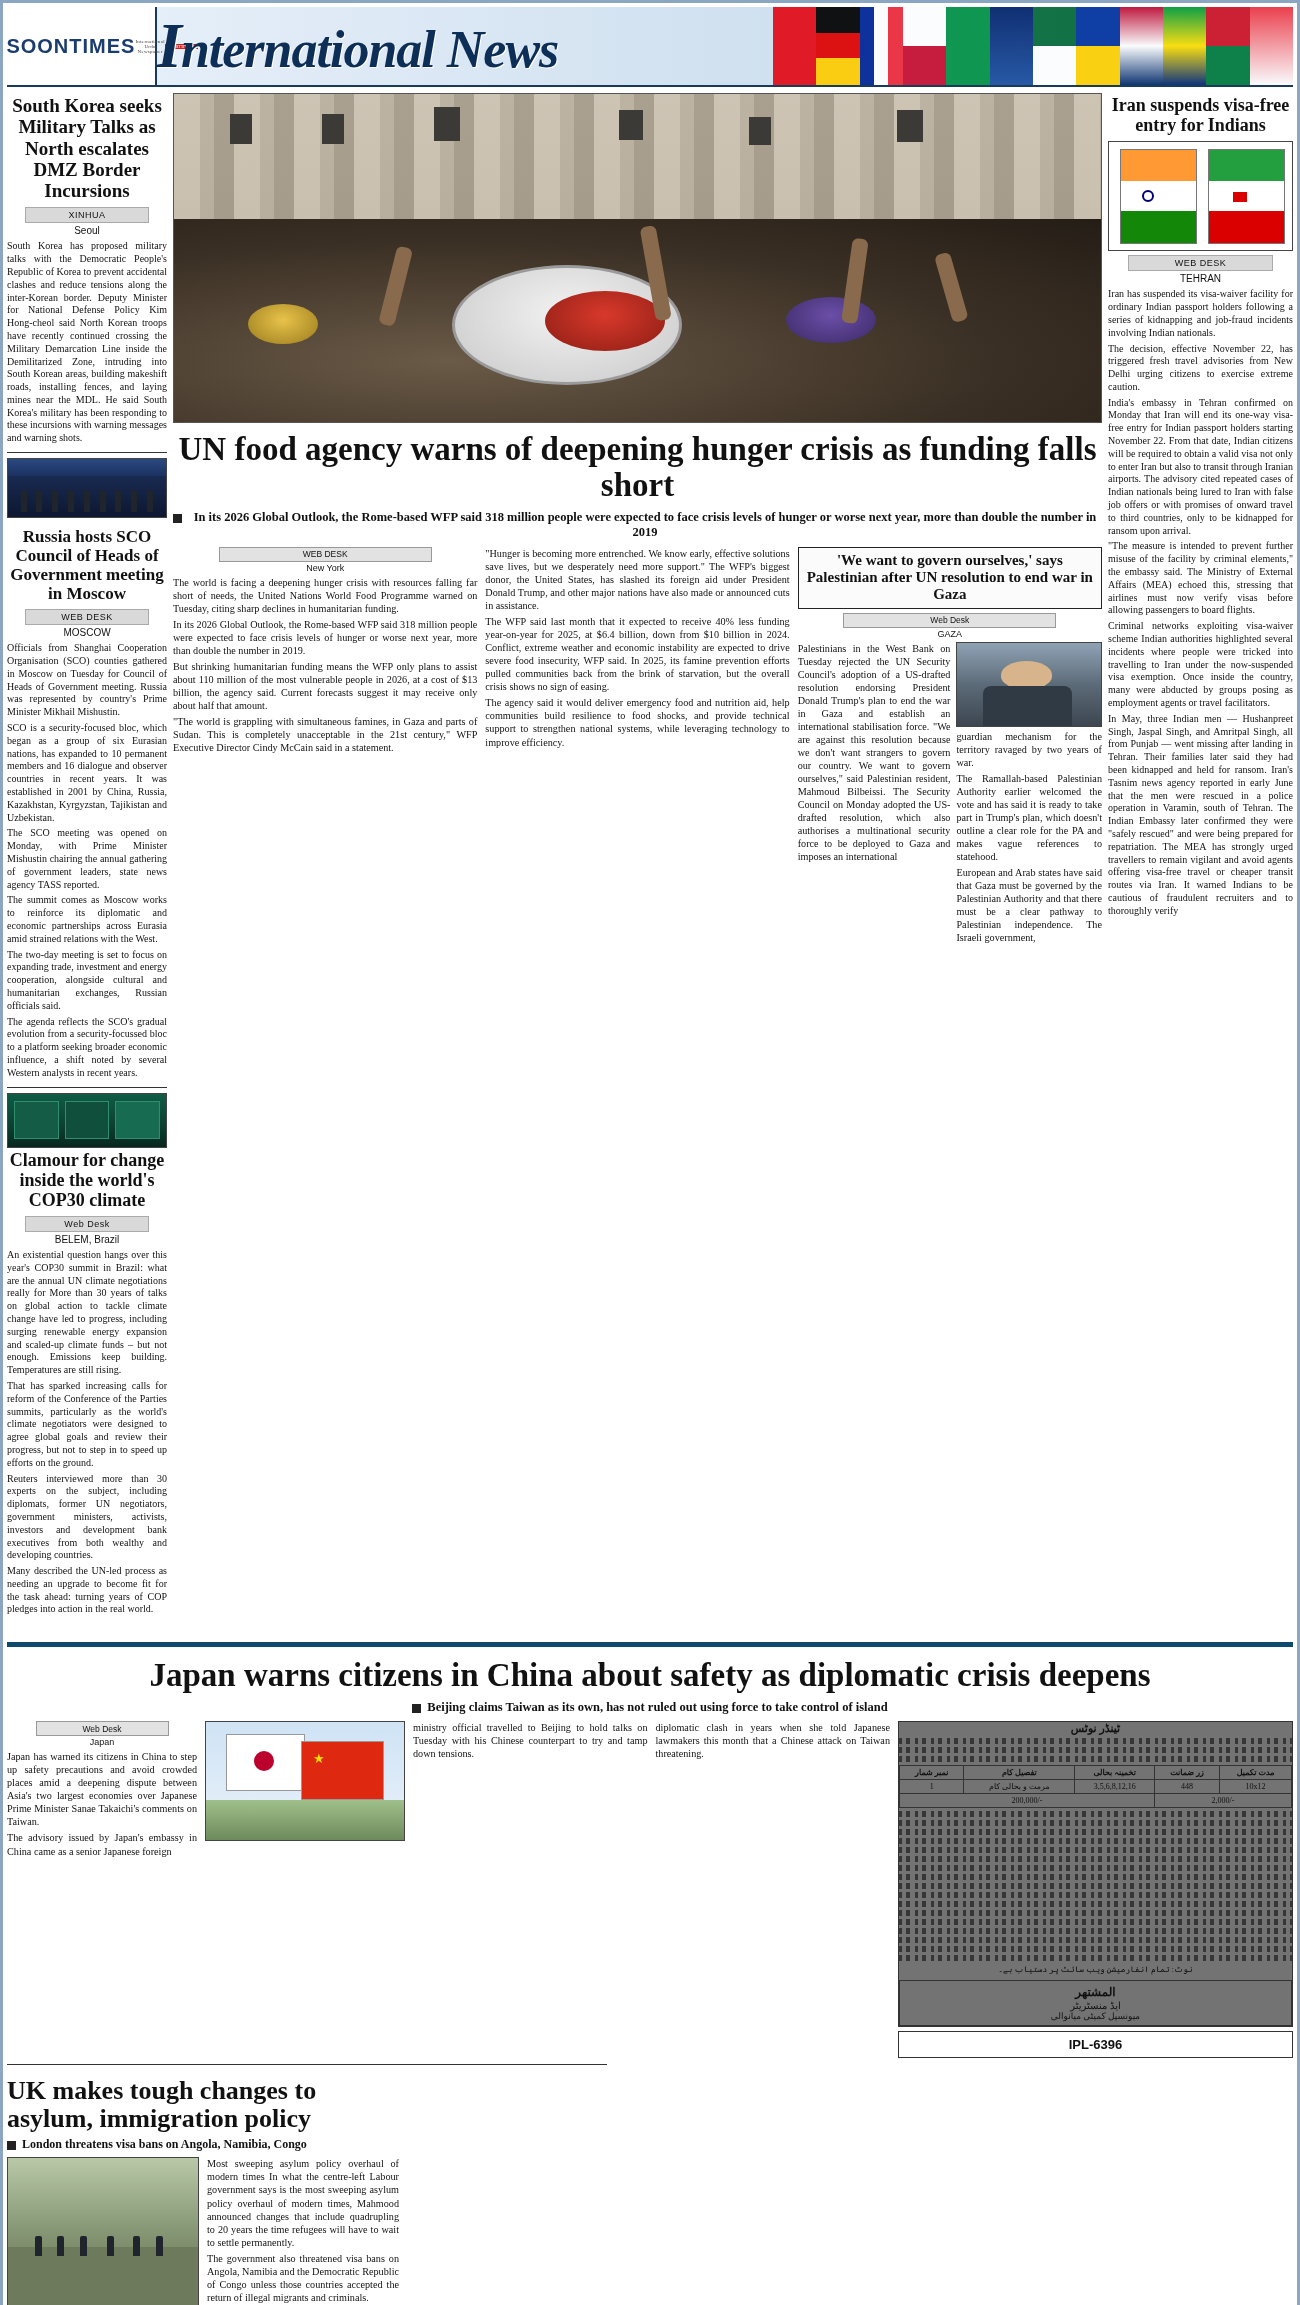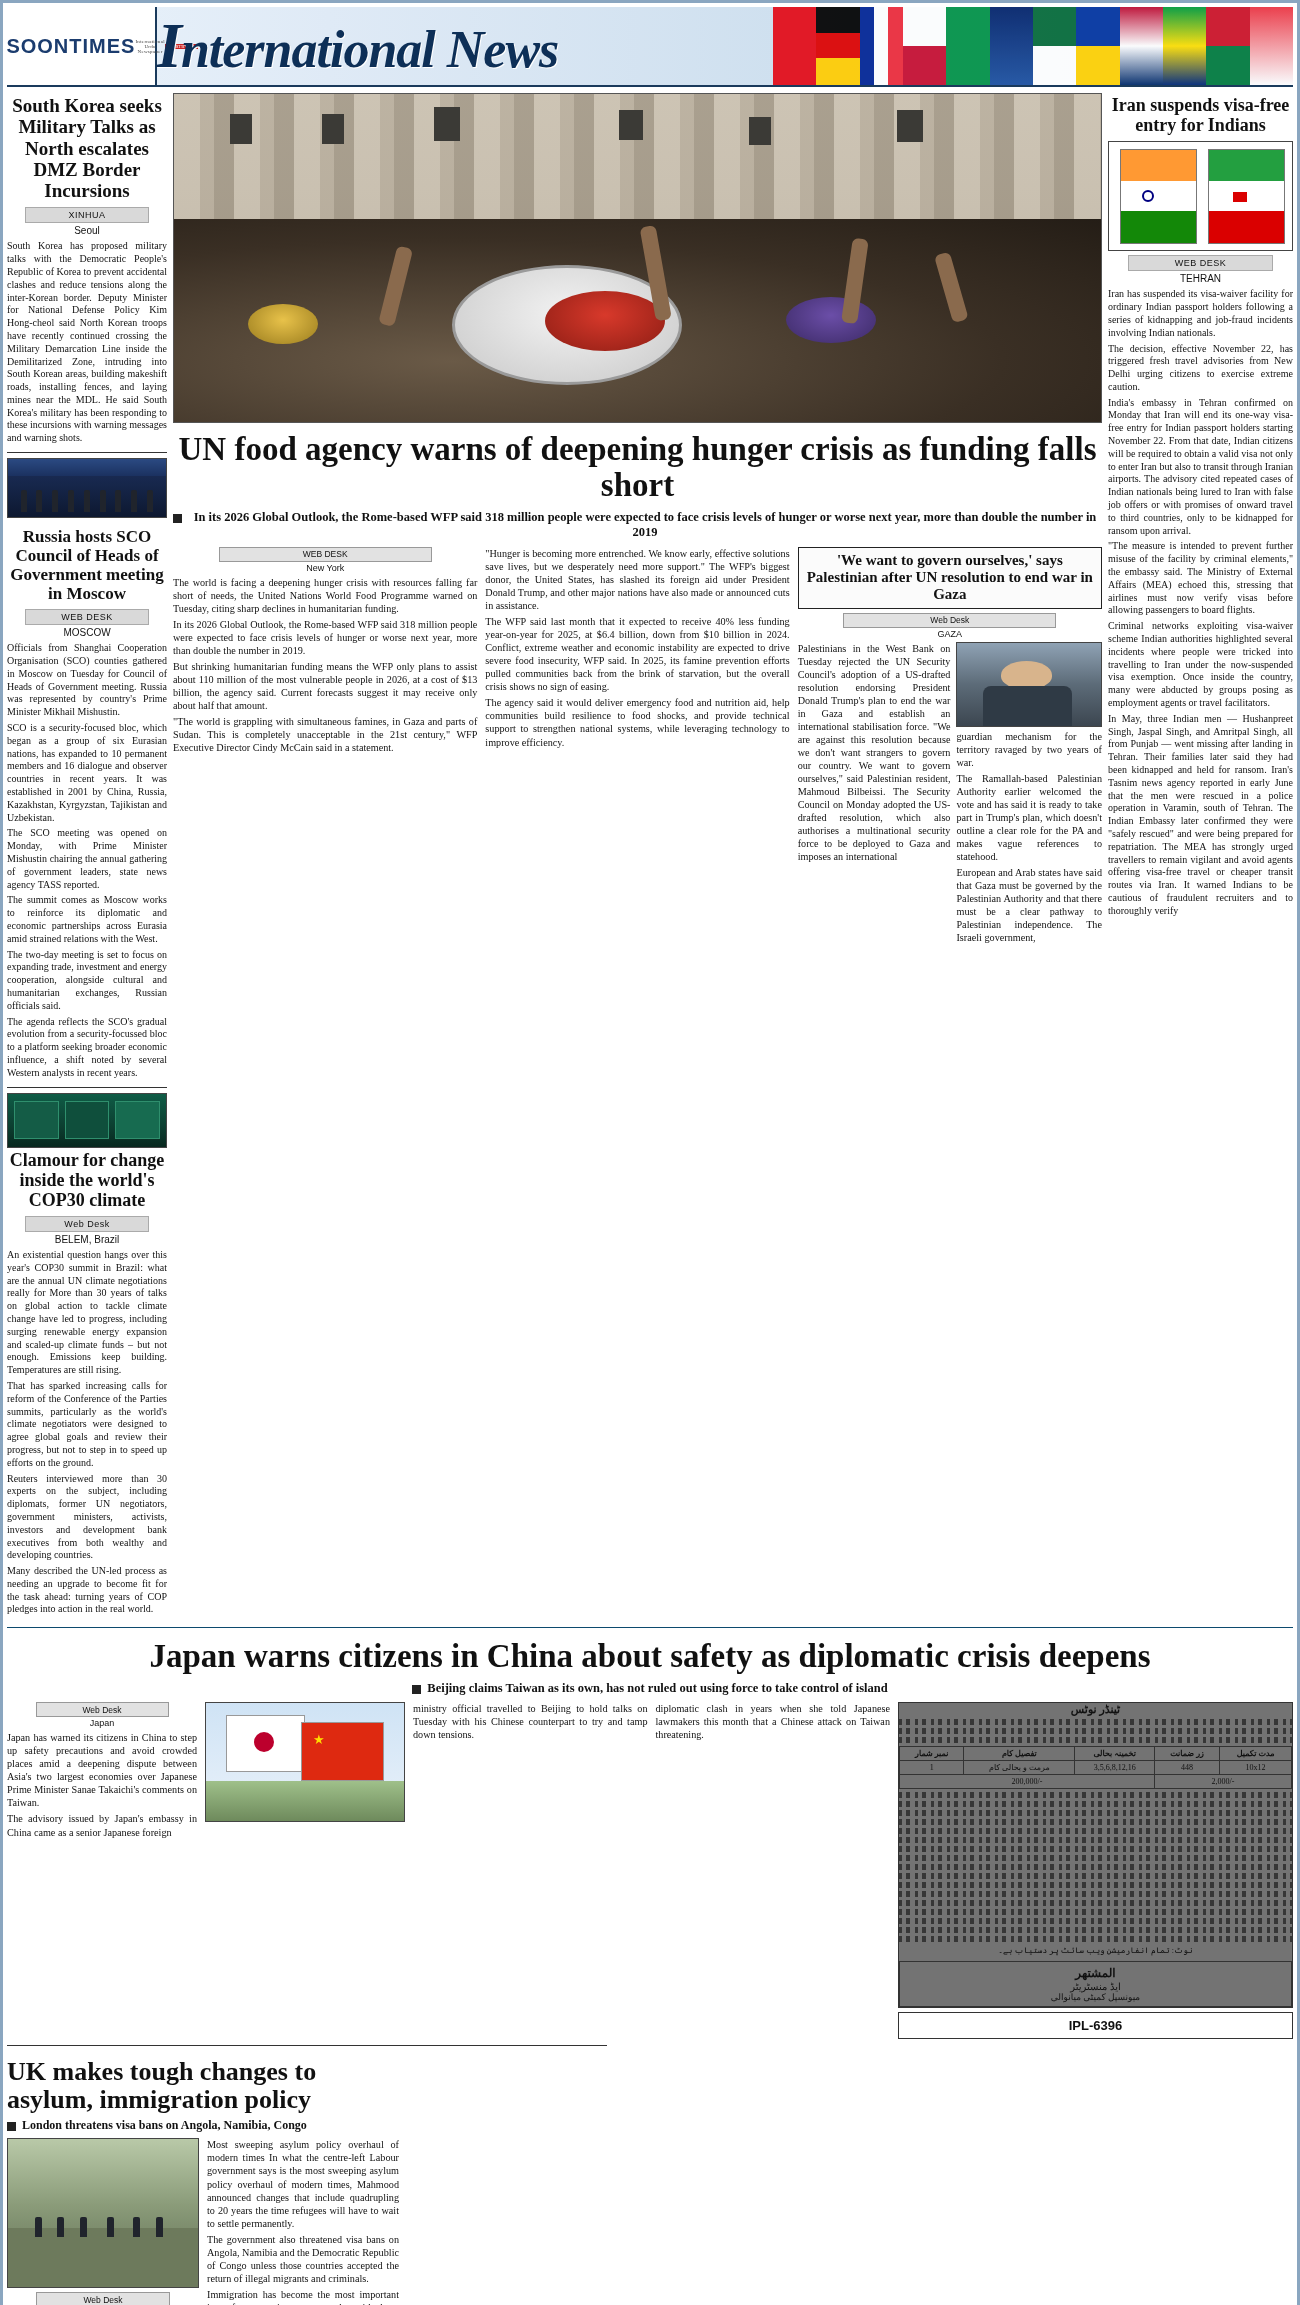--- a/index.html
+++ b/index.html
@@ -337,21 +337,21 @@
       <div class="place">TEHRAN</div>
       <p class="body">Iran has suspended its visa-waiver facility for ordinary Indian passport holders following a series of kidnapping and job-fraud incidents involving Indian nationals.</p>
       <p class="body">The decision, effective November 22, has triggered fresh travel advisories from New Delhi urging citizens to exercise extreme caution.</p>
       <p class="body">India's embassy in Tehran confirmed on Monday that Iran will end its one-way visa-free entry for Indian passport holders starting November 22. From that date, Indian citizens will be required to obtain a valid visa not only to enter Iran but also to transit through Iranian airports. The advisory cited repeated cases of Indian nationals being lured to Iran with false job offers or with promises of onward travel to third countries, only to be kidnapped for ransom upon arrival.</p>
       <p class="body">"The measure is intended to prevent further misuse of the facility by criminal elements," the embassy said. The Ministry of External Affairs (MEA) echoed this, stressing that airlines must now verify visas before allowing passengers to board flights.</p>
       <p class="body">Criminal networks exploiting visa-waiver scheme Indian authorities highlighted several incidents where people were tricked into travelling to Iran under the now-suspended visa exemption. Once inside the country, many were abducted by groups posing as employment agents or travel facilitators.</p>
       <p class="body">In May, three Indian men — Hushanpreet Singh, Jaspal Singh, and Amritpal Singh, all from Punjab — went missing after landing in Tehran. Their families later said they had been kidnapped and held for ransom. Iran's Tasnim news agency reported in early June that the men were rescued in a police operation in Varamin, south of Tehran. The Indian Embassy later confirmed they were "safely rescued" and were being prepared for repatriation. The MEA has strongly urged travellers to remain vigilant and avoid agents offering visa-free travel or cheaper transit routes via Iran. It warned Indians to be cautious of fraudulent recruiters and to thoroughly verify</p>
     </div>
   </div>
 
-  <div style="border-top:1px solid #0c4a6e;margin-top:8px">
+  <div style="border-top:5px solid #0c4a6e;margin-top:23px">
     <div class="japan-head">Japan warns citizens in China about safety as diplomatic crisis deepens</div>
     <div class="sub-strap">
       <span class="bullet-sq"></span>
       <span>Beijing claims Taiwan as its own, has not ruled out using force to take control of island</span>
     </div>
 
     <div class="jp-cols">
       <div style="width:190px">
         <div class="byline-sm">Web Desk</div>
         <div class="place-sm">Japan</div>

